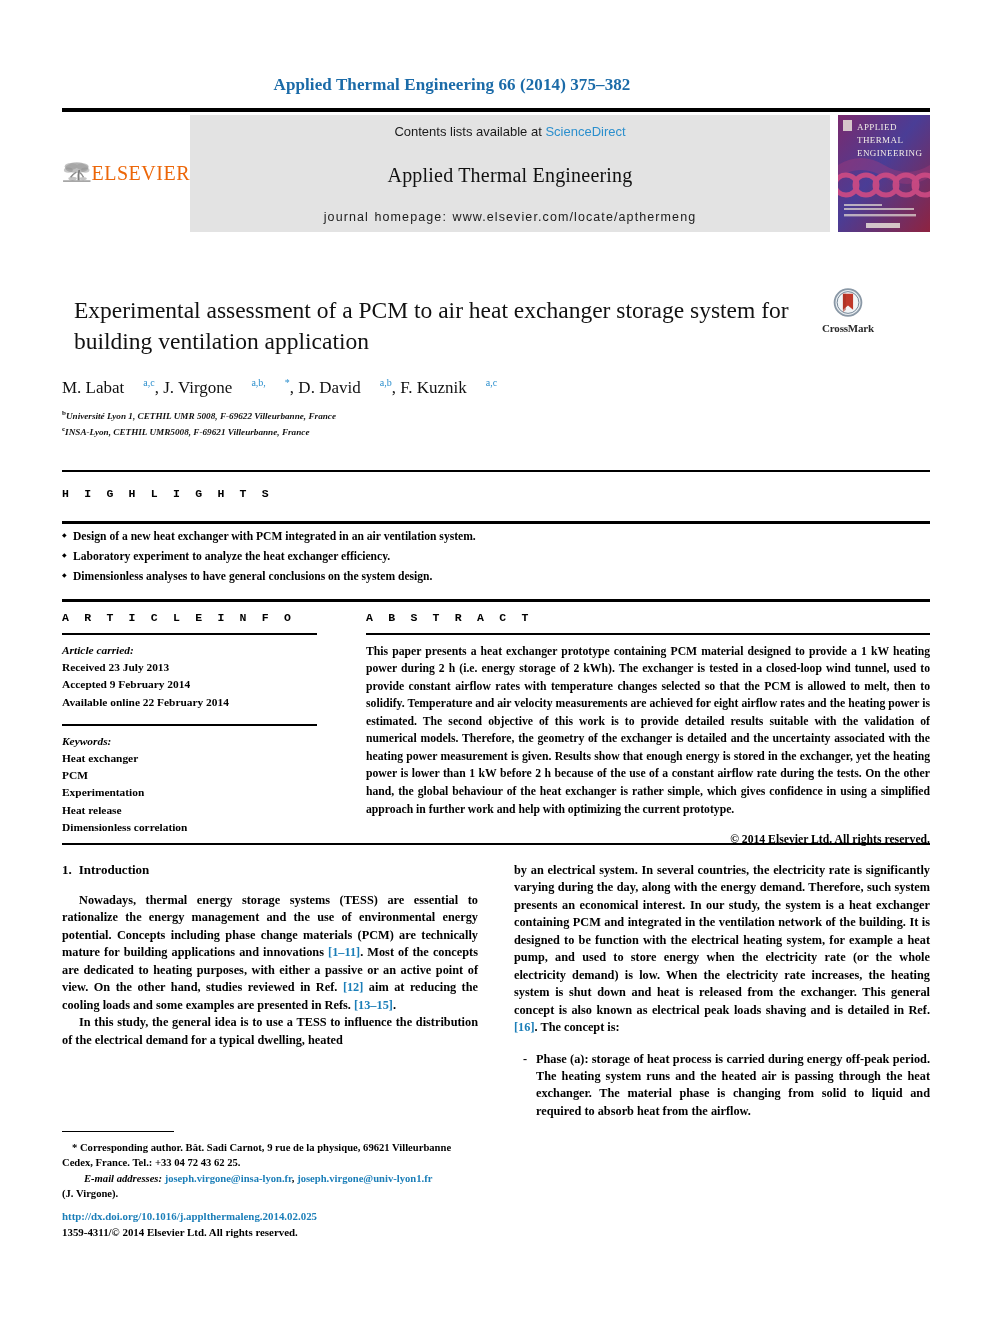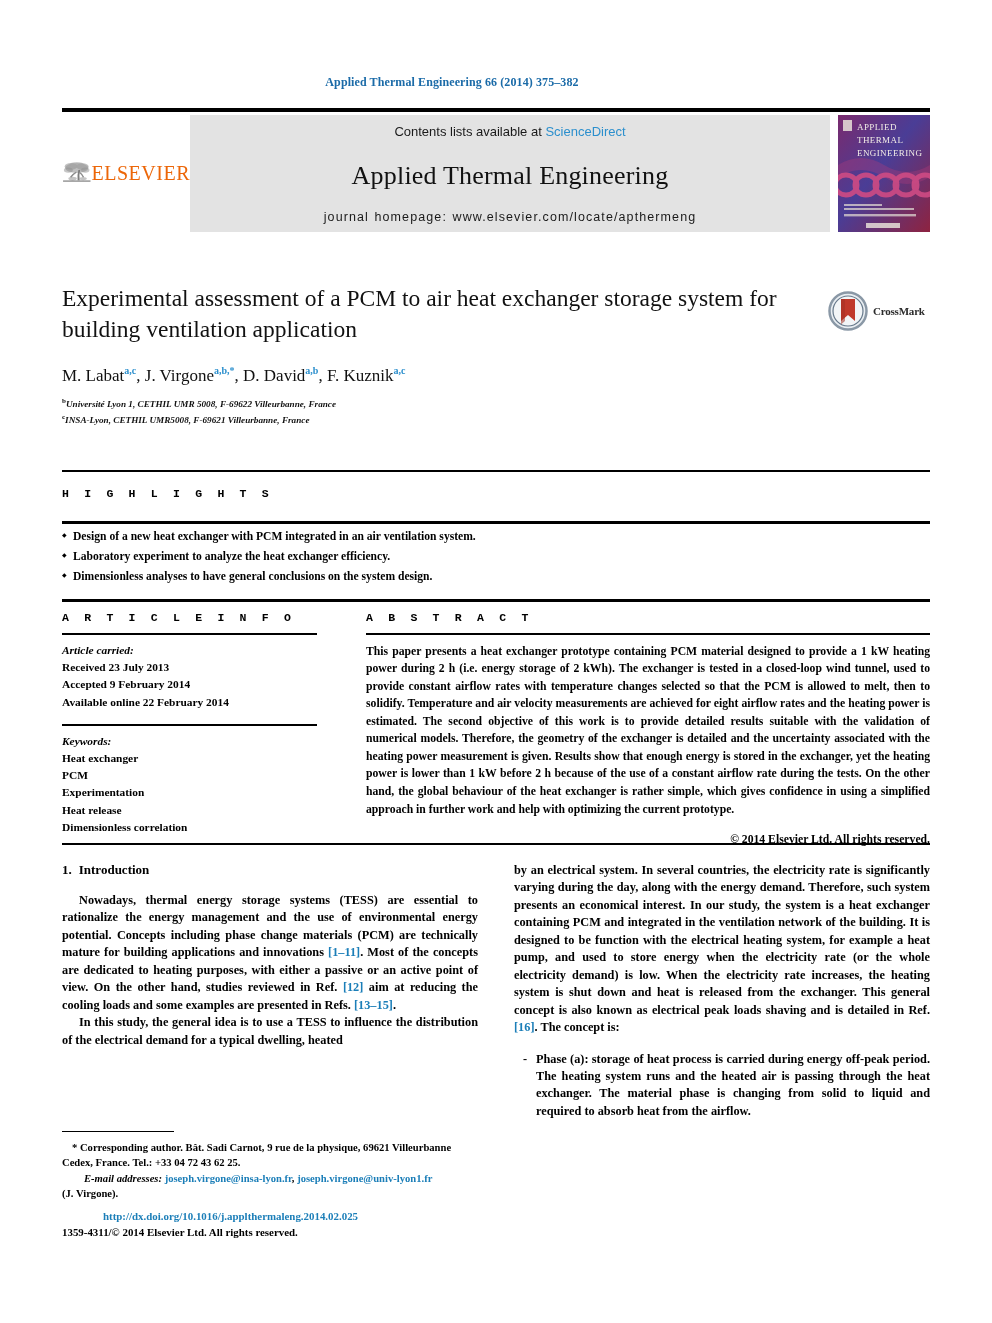--- a/index.html
+++ b/index.html
@@ -14,21 +14,21 @@
     overflow: hidden;
   }
 
   .page { position: relative; width: 992px; height: 1323px; }
 
   
   .runninghead {
     position: absolute;
     top: 75px; left: 0; width: 904px;
     text-align: center;
-    font-size: 12px;
+    font-size: 17px;
     font-weight: bold;
     color: #1b6ba8;
     letter-spacing: 0.1px;
   }
 
   
   .masthead {
     position: absolute;
     top: 108px; left: 62px;
     width: 868px;
@@ -75,21 +75,21 @@
   .banner-top {
     text-align: center;
     font-family: "Liberation Sans", sans-serif;
     font-size: 13px;
     color: #1a1a1a;
   }
   .banner-top a { color: #2b8fcd; text-decoration: none; }
   .banner-title {
     text-align: center;
     font-family: "Liberation Serif", serif;
-    font-size: 26px;
+    font-size: 20px;
     color: #111;
     letter-spacing: 0.2px;
     margin: 2px 0 0 0;
   }
   .banner-bottom {
     text-align: center;
     font-family: "Liberation Sans", sans-serif;
     font-size: 12.5px;
     color: #1a1a1a;
     letter-spacing: 1.1px;
@@ -103,44 +103,44 @@
   .cover-img { width: 92px; height: 117px; display: block; }
 
   
   .title-block { position: absolute; top: 283px; left: 62px; width: 760px; }
   .paper-title {
     font-family: "Liberation Serif", serif;
     font-size: 23.5px;
     line-height: 1.33;
     font-weight: 400;
     color: #111;
-    margin: 0;
+    margin: 12px;
   }
   .authors {
     margin-top: 19px;
     font-size: 17px;
     font-family: "Liberation Serif", serif;
     color: #111;
   }
-  .authors sup { color: #2b8fcd; font-size: 10px; font-weight: bold; }
+  .authors sup { color: #2b8fcd; font-size: 10px; font-weight: normal; margin-left: 19px; }
   .affils { margin-top: 11px; }
   .affil {
     font-size: 9.2px;
     font-style: italic;
     font-weight: bold;
     line-height: 1.62;
     color: #111;
   }
   .affil sup { font-size: 7px; font-style: normal; }
 
   .crossmark {
     position: absolute;
-    top: 288px; left: 828px;
+    top: 288px; left: 796px;
     width: 104px; height: 46px;
-    display: flex; align-items: center; gap: 5px;
+    display: flex; align-items: center; gap: 5px; flex-direction: column;
   }
   .crossmark-text {
     font-family: "Liberation Serif", serif;
     font-size: 11px;
     font-weight: bold;
     color: #2b2b2b;
     letter-spacing: -0.2px;
   }
 
   
@@ -245,21 +245,21 @@
     position: absolute; top: 1140px; left: 62px; width: 416px;
     font-size: 10.6px; line-height: 1.45; font-weight: bold;
   }
   .footnote .ital { font-style: italic; }
   .footnote a { color: #1b7eb8; text-decoration: none; }
 
   .doiblock {
     position: absolute; top: 1208px; left: 62px; width: 416px;
     font-size: 10.9px; line-height: 1.5; font-weight: bold;
   }
-  .doiblock a { color: #1b7eb8; text-decoration: none; margin-left: 41px; }
+  .doiblock a { color: #1b7eb8; text-decoration: none; }
 </style>
 </head>
 <body>
 
 <div class="page">
 
   <div class="runninghead">Applied Thermal Engineering 66 (2014) 375–382</div>
 
   <div class="masthead">
     <div class="masthead-rule"></div>

